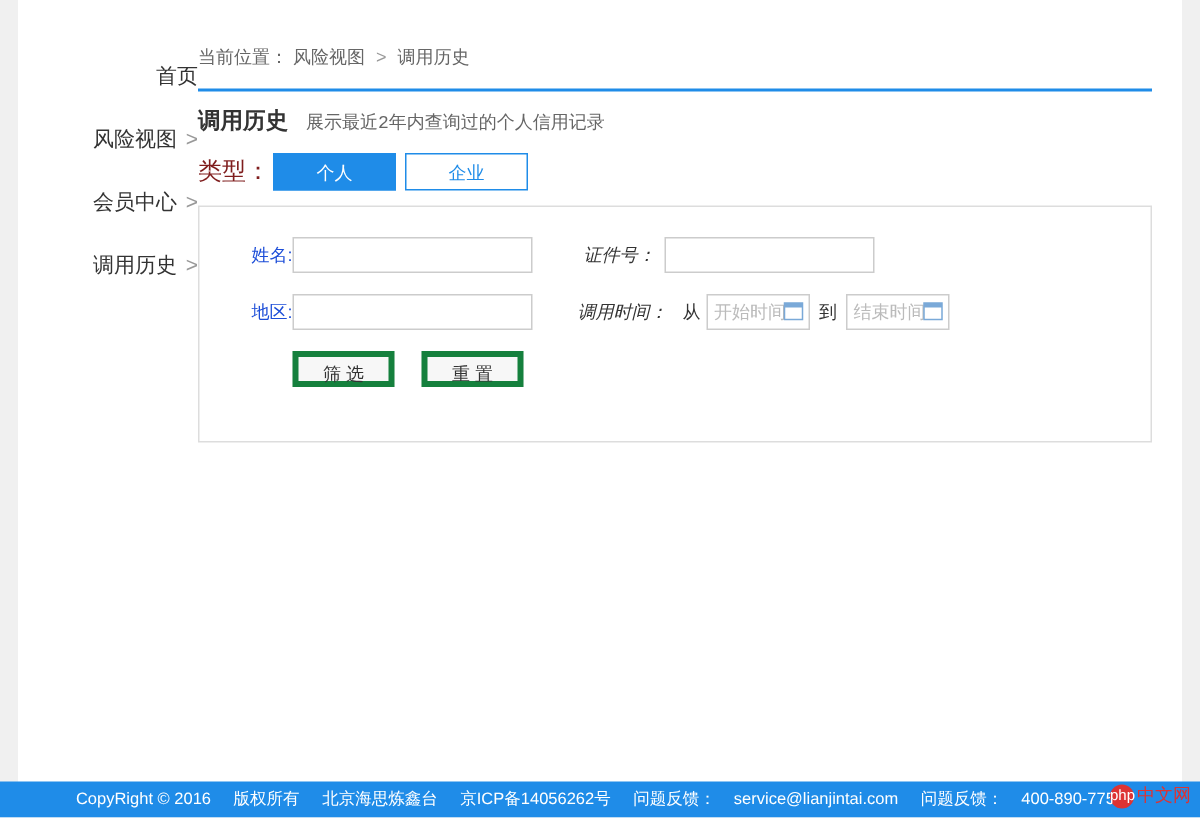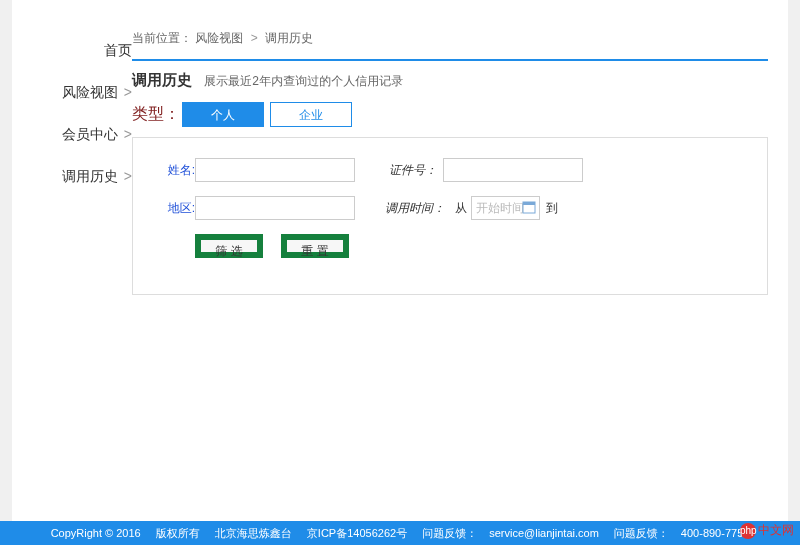--- a/index.html
+++ b/index.html
@@ -23,21 +23,21 @@
 .form-lbl { width: 44px; text-align: right; color: #1d4ed8; font-size: 12px; }
 .form-input { height: 24px; border: 1px solid #ccc; padding: 0 4px; font-size: 12px; }
 .w160 { width: 160px; }
 .w140 { width: 140px; }
 .w82 { width: 69px; }
 .gap-small { margin-right: 30px; }
 .lbl2 { color: #333; font-size: 12px; margin-right: 6px; text-align: right; font-style: italic; }
 .date-wrap { position: relative; display: inline-block; }
 .date-wrap .cal { position: absolute; right: 4px; top: 4px; width: 14px; height: 14px; pointer-events: none; }
 .btn-row { padding-left: 44px; }
-.btn { display: inline-block; width: 68px; height: 24px; line-height: 22px; text-align: center; border: 6px solid #15803d; background: #f7f7f7; font-size: 12px; cursor: pointer; margin-right: 18px; }
+.btn { display: inline-block; width: 68px; height: 24px; line-height: 22px; text-align: center; border: 4px solid #15803d; background: #f7f7f7; font-size: 12px; cursor: pointer; margin-right: 18px; }
 .footer { position: absolute; left: 0; right: 0; bottom: 0; height: 24px; background: #1f8ce8; color: #fff; font-size: 11px; line-height: 24px; text-align: center; white-space: nowrap; }
 .footer span { margin: 0 6px; }
 .watermark { position: absolute; right: 6px; bottom: 6px; font-size: 12px; color: #d33; font-weight: normal; z-index: 5; }
 .watermark .dot { display:inline-block; width:16px; height:16px; border-radius:50%; background:#d33; color:#fff; text-align:center; line-height:16px; font-size:10px; margin-right:2px; vertical-align:middle;}
 input::placeholder { color: #bbb; }
 </style>
 </head>
 <body>
 
 <div class="page">
@@ -88,20 +88,27 @@
         <span class="lbl2" style="width:60px;">调用时间：</span>
         <span style="margin:0 4px;">从</span>
         <span class="date-wrap">
           <input class="form-input w82" type="text" placeholder="开始时间" style="">
           <svg class="cal" viewBox="0 0 14 14">
               <rect x="1" y="2" width="12" height="11" fill="none" stroke="#7aa9d8"></rect>
               <rect x="1" y="2" width="12" height="3" fill="#7aa9d8"></rect>
             </svg>
         </span>
         <span style="margin:0 6px;">到</span>
+        <span class="date-wrap">
+          <input class="form-input w82" type="text" placeholder="结束时间" style="">
+          <svg class="cal" viewBox="0 0 14 14">
+              <rect x="1" y="2" width="12" height="11" fill="none" stroke="#7aa9d8"></rect>
+              <rect x="1" y="2" width="12" height="3" fill="#7aa9d8"></rect>
+            </svg>
+        </span>
       </div>
       <div class="form-row btn-row">
         <div class="btn"><span>筛 选</span></div>
         <div class="btn"><span>重 置</span></div>
       </div>
     </div>
   </div>
 </div>
 
 <div class="footer">

